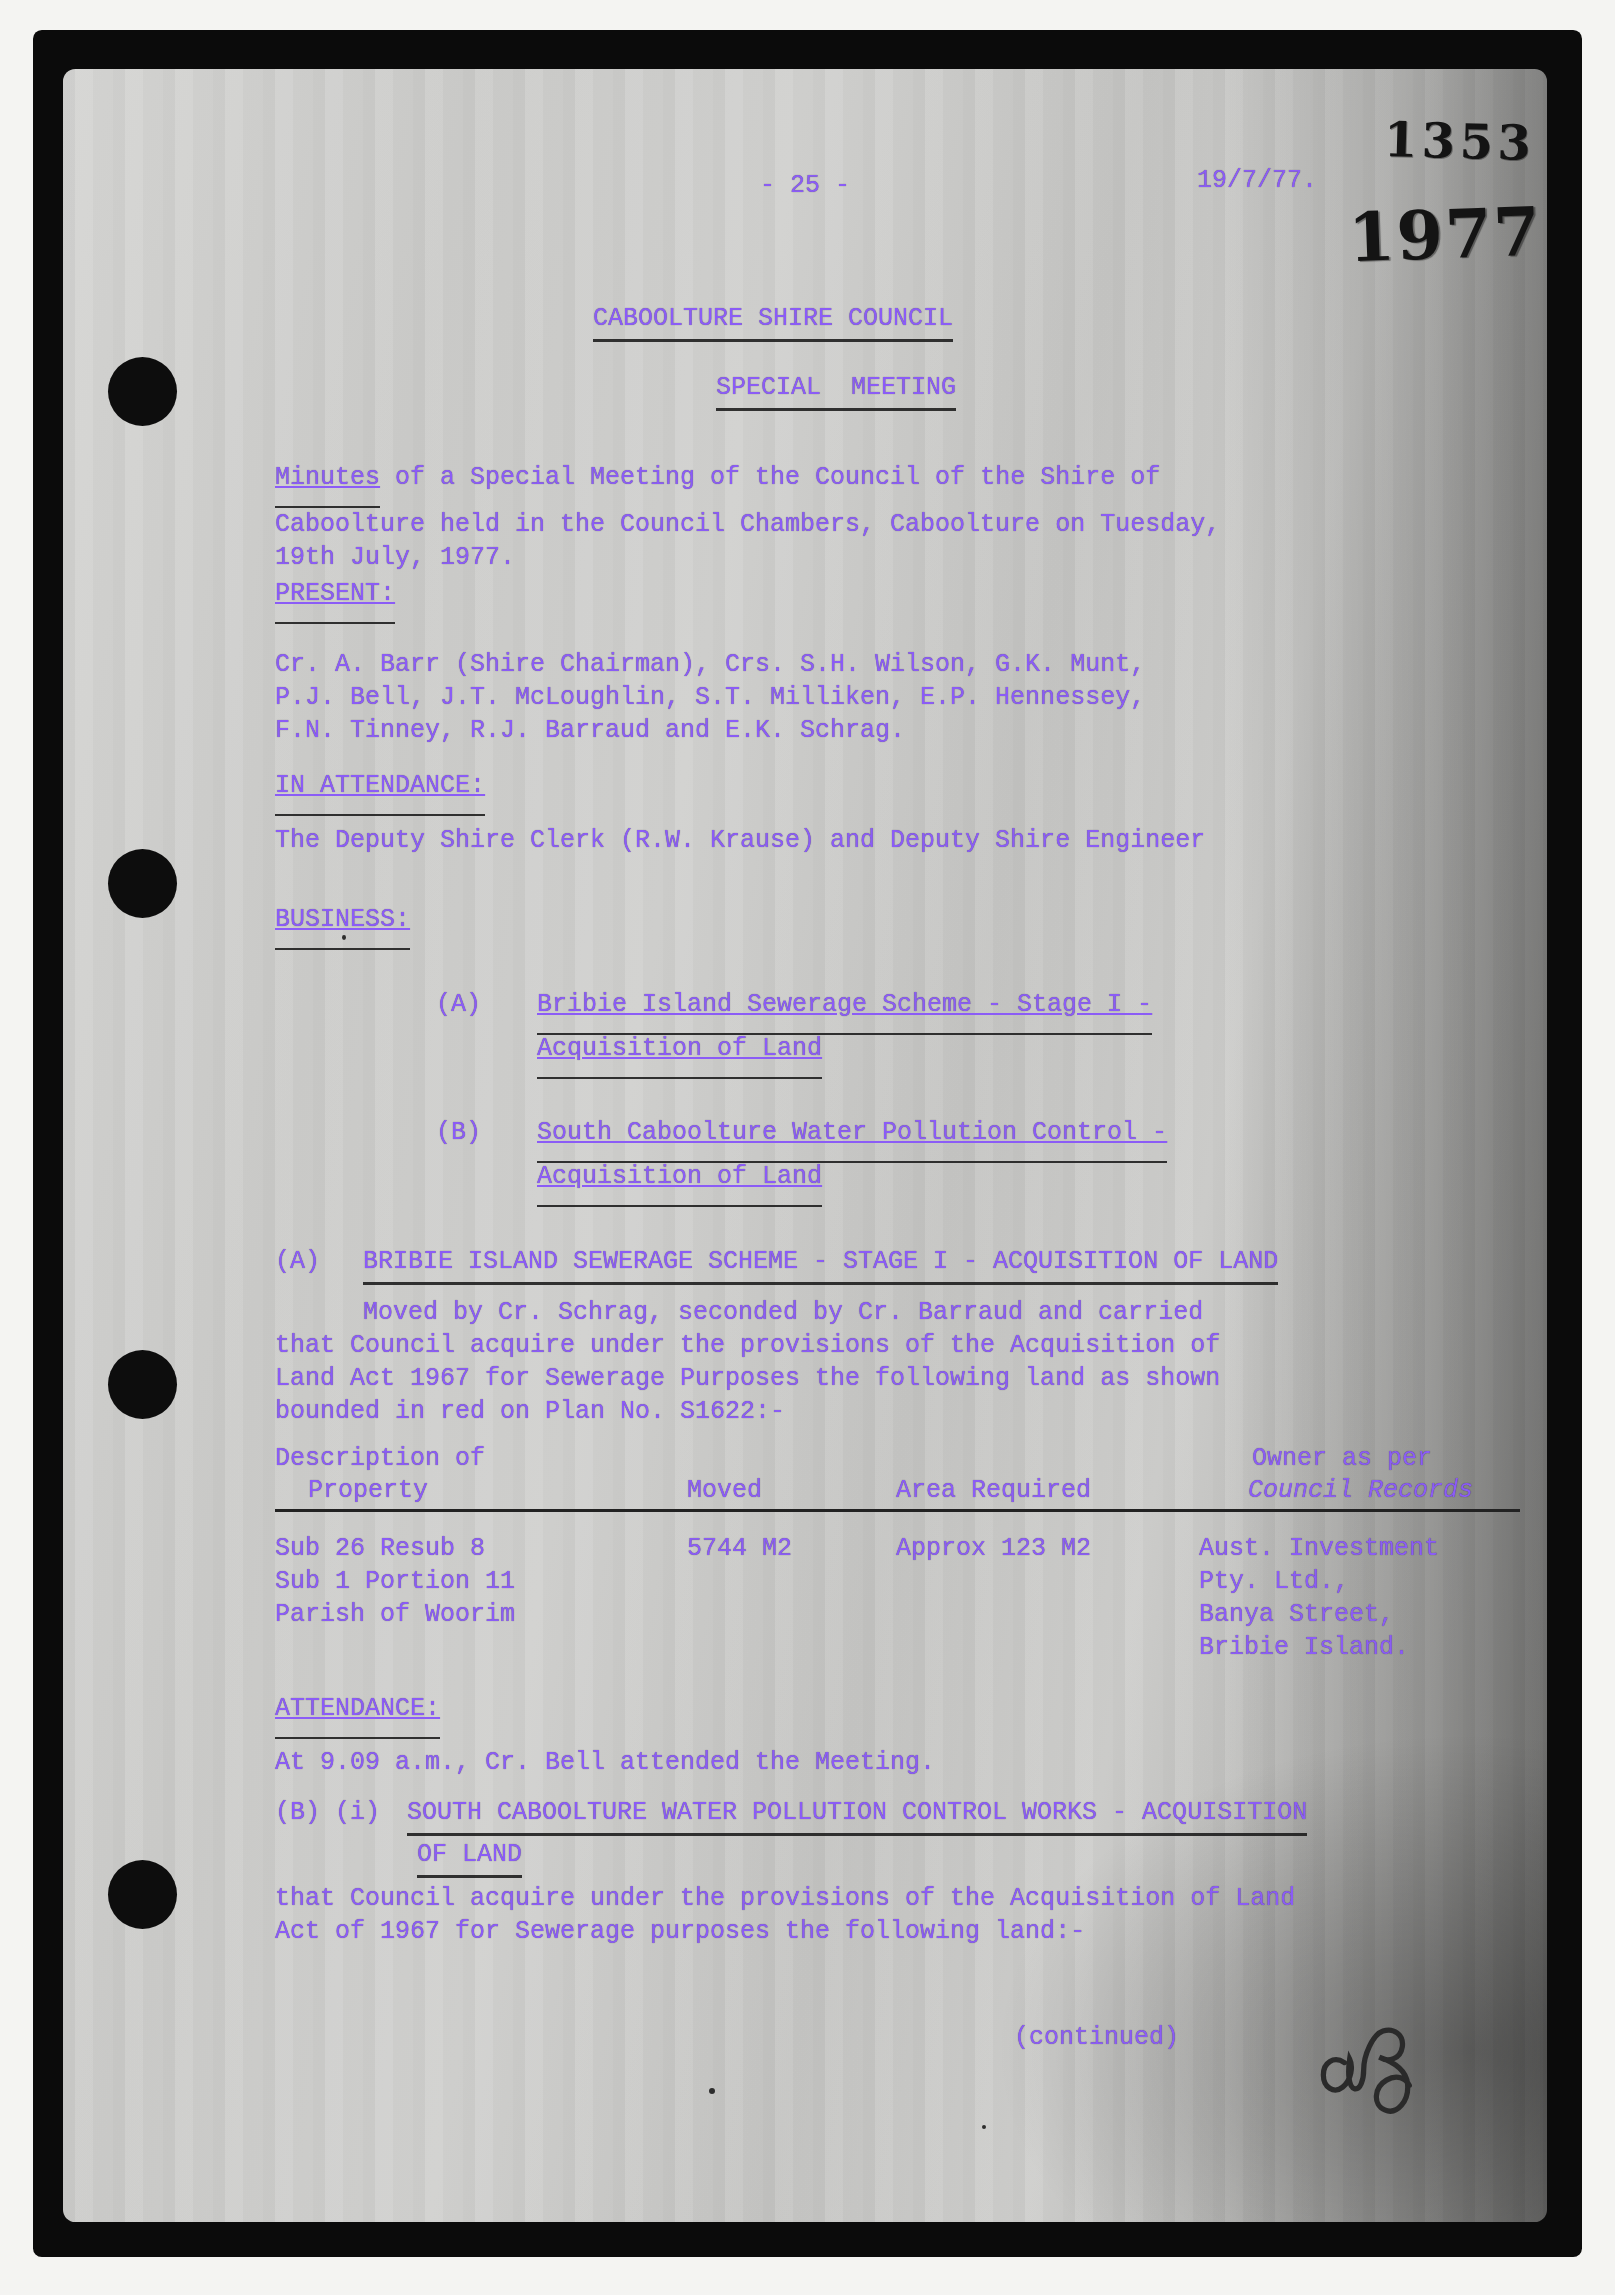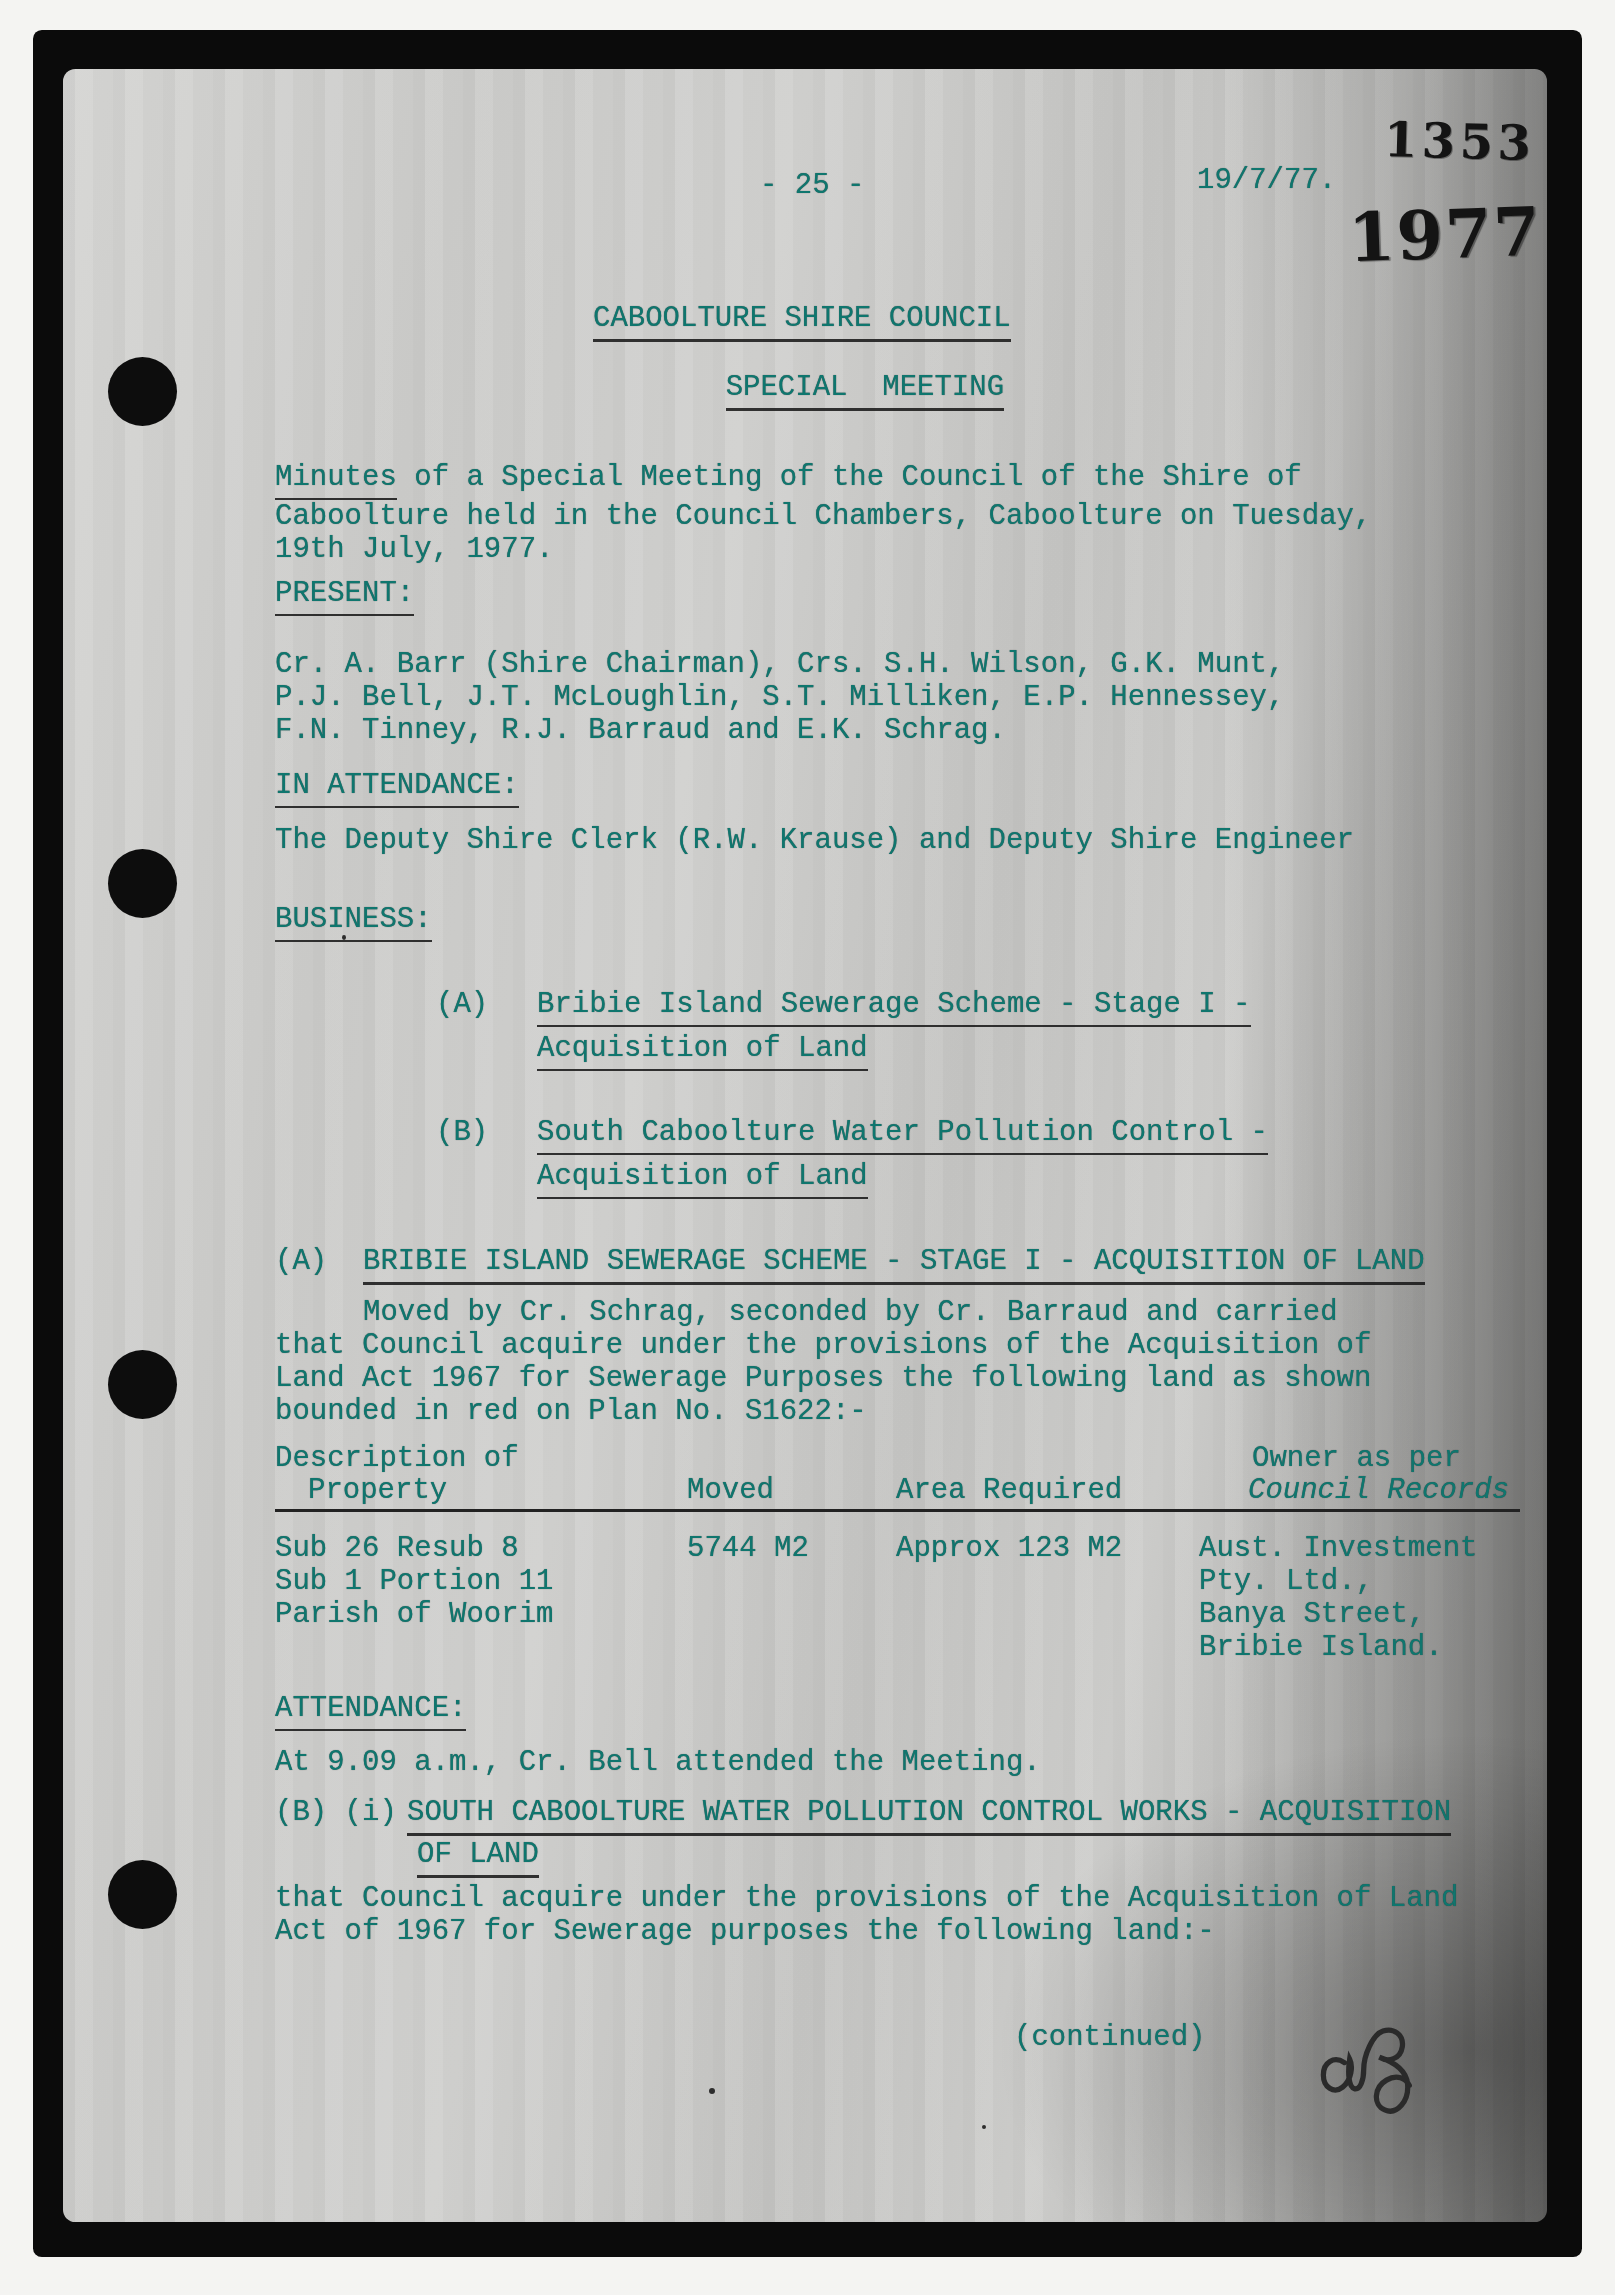--- a/index.html
+++ b/index.html
@@ -21,24 +21,24 @@
     border-radius:12.3px;
     background:
       radial-gradient(792px 528px at 95% 92%, rgba(0,0,0,0.30), rgba(0,0,0,0) 60%),
       linear-gradient(to right, rgba(0,0,0,0) 78%, rgba(0,0,0,0.18) 92%, rgba(0,0,0,0.34) 100%),
       repeating-linear-gradient(90deg, rgba(0,0,0,0.035) 0 12.3px, rgba(255,255,255,0.03) 12.3px 30px, rgba(0,0,0,0.02) 30px 50px),
       linear-gradient(100deg, #d6d6d4 0%, #cdcdcb 22%, #d2d2d0 40%, #c6c6c4 58%, #cfcfcd 72%, #b9b9b7 86%, #a2a2a0 100%);
   }
   
   .hole{position:absolute;width:69px;height:69px;border-radius:50%;background:#0d0d0d;}
   
-  .txt{position:absolute;color:#0f766e;font-size:29px;line-height:33px;
+  .txt{position:absolute;color:#8b5cf6;font-size:25px;line-height:33px;
        text-shadow:0 0 0.9px rgba(10,10,10,0.6);white-space:nowrap;}
   .pre{white-space:pre;}
-  .u{display:inline-block;border-bottom:2.6px solid rgba(25,25,25,0.88);padding-bottom:4px;}
+  .u{display:inline-block;border-bottom:2.6px solid rgba(25,25,25,0.88);padding-bottom:12px;text-decoration:underline;}
   .u4{display:inline-block;border-bottom:3.5px solid rgba(20,20,20,0.85);padding-bottom:3.5px;}
   .ind{padding-left:88px;}
   .stamp{position:absolute;font-family:"DejaVu Serif","Liberation Serif",serif;font-weight:700;color:#141414;}
   .stamp-no{font-size:48px;letter-spacing:4.4px;transform:rotate(1.5deg);text-shadow:0.9px 0.9px 0 rgba(0,0,0,.35);}
   .stamp-yr{font-size:67px;letter-spacing:1.8px;transform:rotate(-2deg);text-shadow:1.8px 0.9px 0.9px rgba(0,0,0,.4);}
   .rule{position:absolute;background:#222;height:2.6px;}
   .speck{position:absolute;background:#2d2d2d;border-radius:50%;}
   svg{position:absolute;overflow:visible;}
 </style>
 </head>

